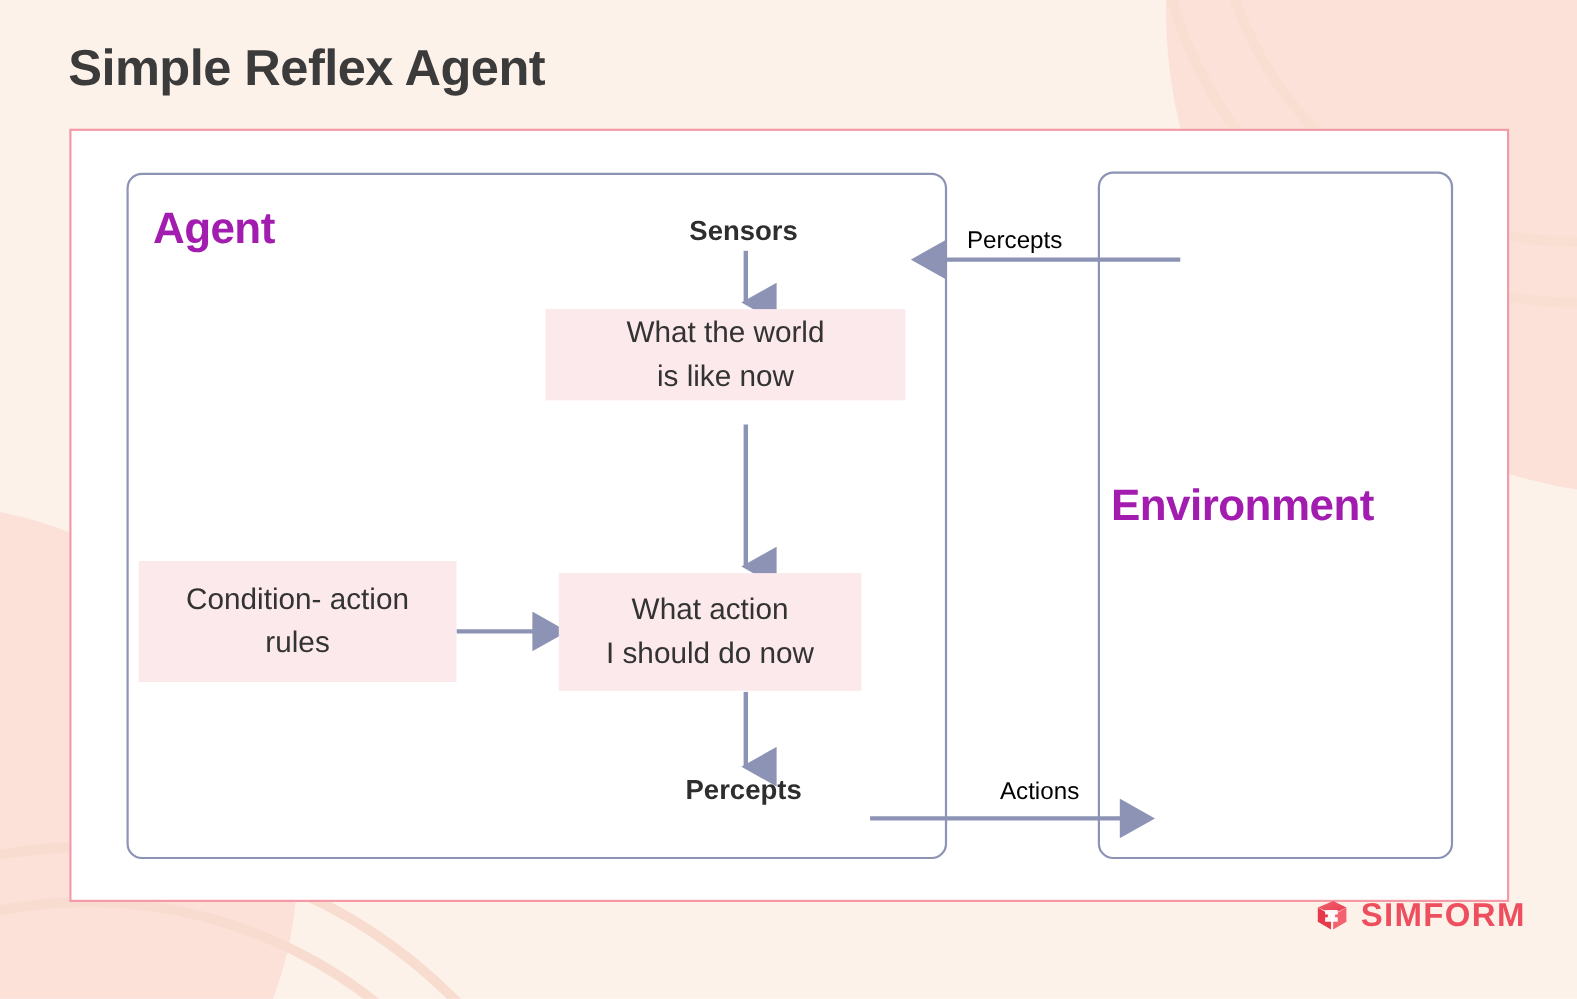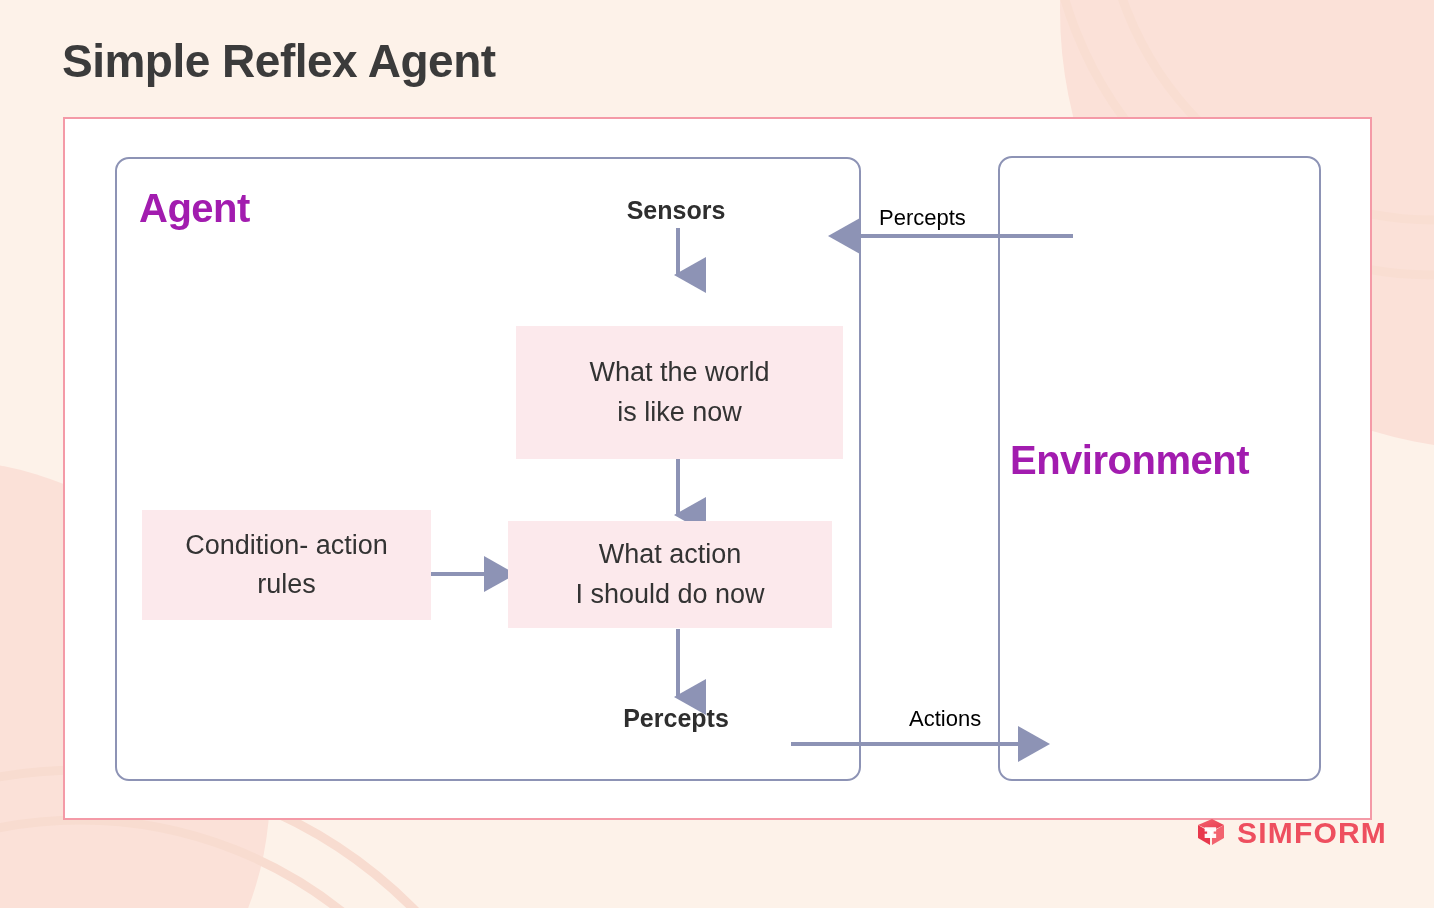--- a/index.html
+++ b/index.html
@@ -114,38 +114,36 @@
     font-size: 27px;
     line-height: 1.45;
     display: flex;
     align-items: center;
     justify-content: center;
     text-align: center;
     box-sizing: border-box;
     white-space: pre-line;
   }
   #box-world {
-    left: 516px;
+    left: 496px;
     top: 281px;
     width: 327px;
-    height: 133px;
-    margin-top: 45px;
+    height: 83px;
   }
   #box-action {
     left: 508px;
     top: 521px;
-    width: 324px;
+    width: 275px;
     height: 107px;
   }
   #box-rules {
     left: 126px;
     top: 510px;
     width: 289px;
     height: 110px;
-    margin-left: 16px;
   }
 
   
   .edge-label {
     position: absolute;
     font-size: 22px;
     color: #000000;
     white-space: nowrap;
   }
   #percepts-label {

